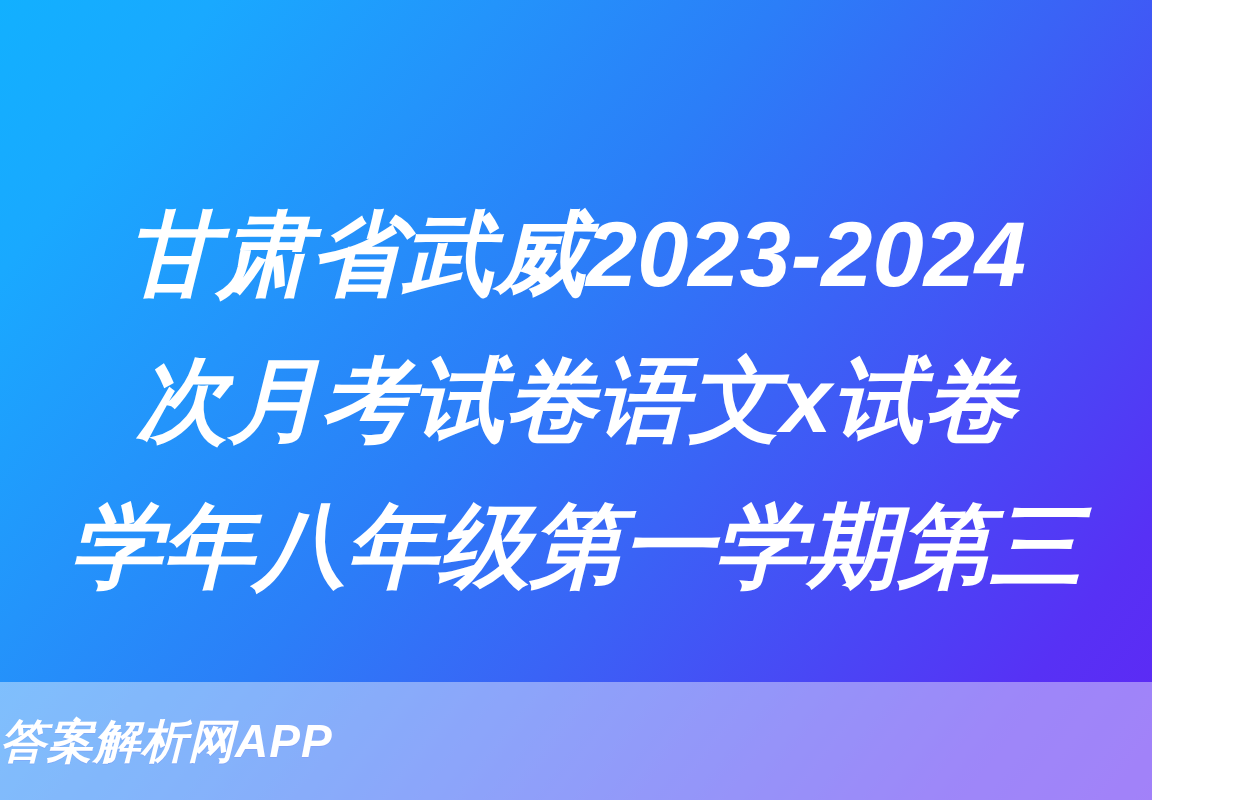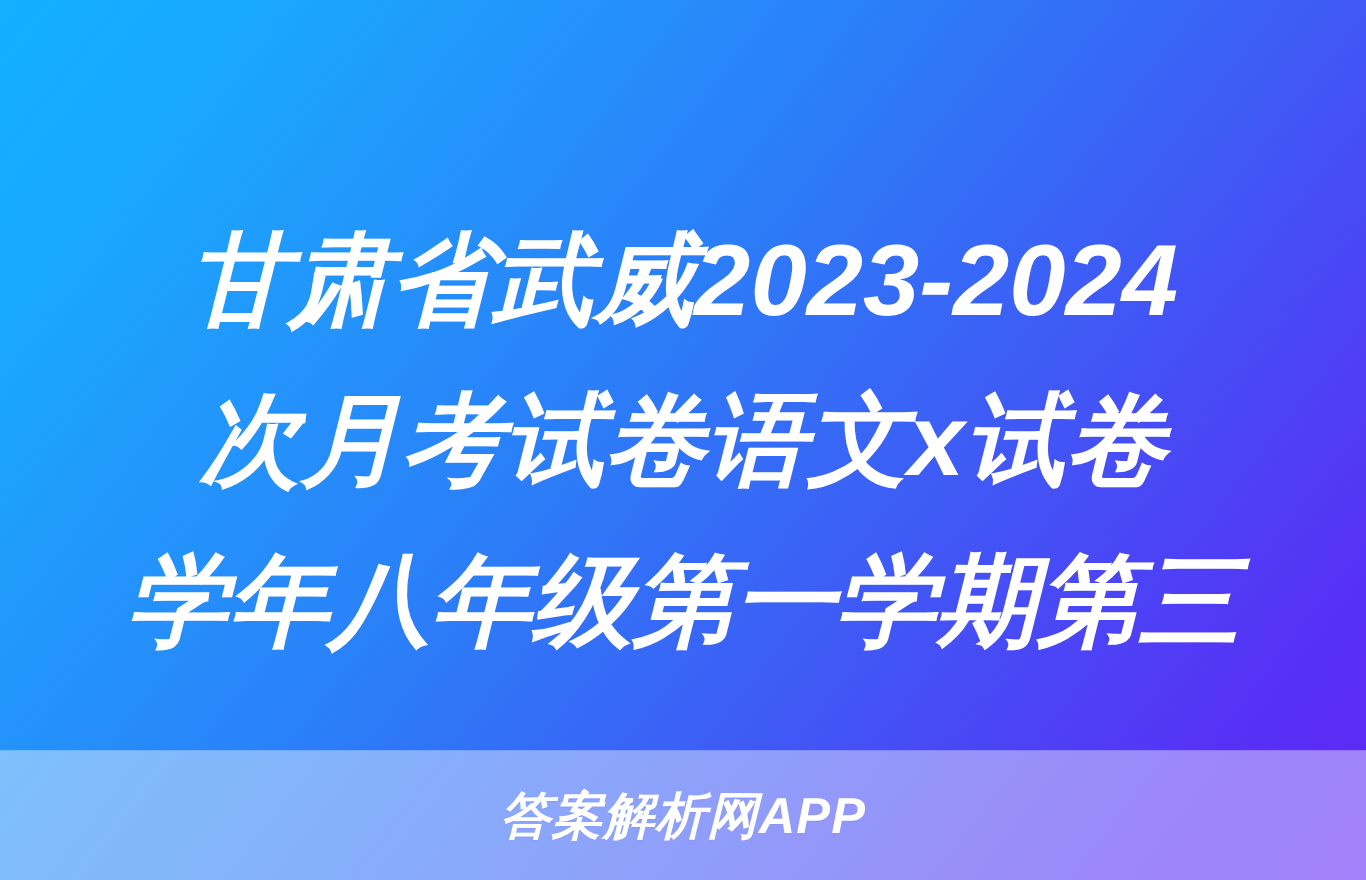--- a/index.html
+++ b/index.html
@@ -7,24 +7,24 @@
     margin: 0;
     padding: 0;
     background: #ffffff;
   }
   body {
     font-family: "Liberation Sans", "DejaVu Sans", sans-serif;
   }
 
   #poster {
     position: relative;
-    width: 1242px;
+    width: 1152px;
     height: 800px;
     overflow: hidden;
-    background: #737373;
+    background: #0f766e;
   }
 
   
   #gradient-bg {
     position: absolute;
     inset: 0;
     background:
       linear-gradient(128deg,
         #12b0ff 0%,
         #19a9ff 12%,
@@ -70,21 +70,20 @@
   #footer-band {
     position: absolute;
     left: 0;
     right: 0;
     top: 682px;
     height: 118px;
     background: rgba(255, 255, 255, 0.42);
     z-index: 4;
     display: flex;
     align-items: center;
-    justify-content: center;
   }
 
   #footer-brand {
     color: #ffffff;
     font-family: "Liberation Sans", "DejaVu Sans", sans-serif;
     font-size: 46px;
     font-weight: 700;
     font-style: italic;
     line-height: 1;
     letter-spacing: 1px;

